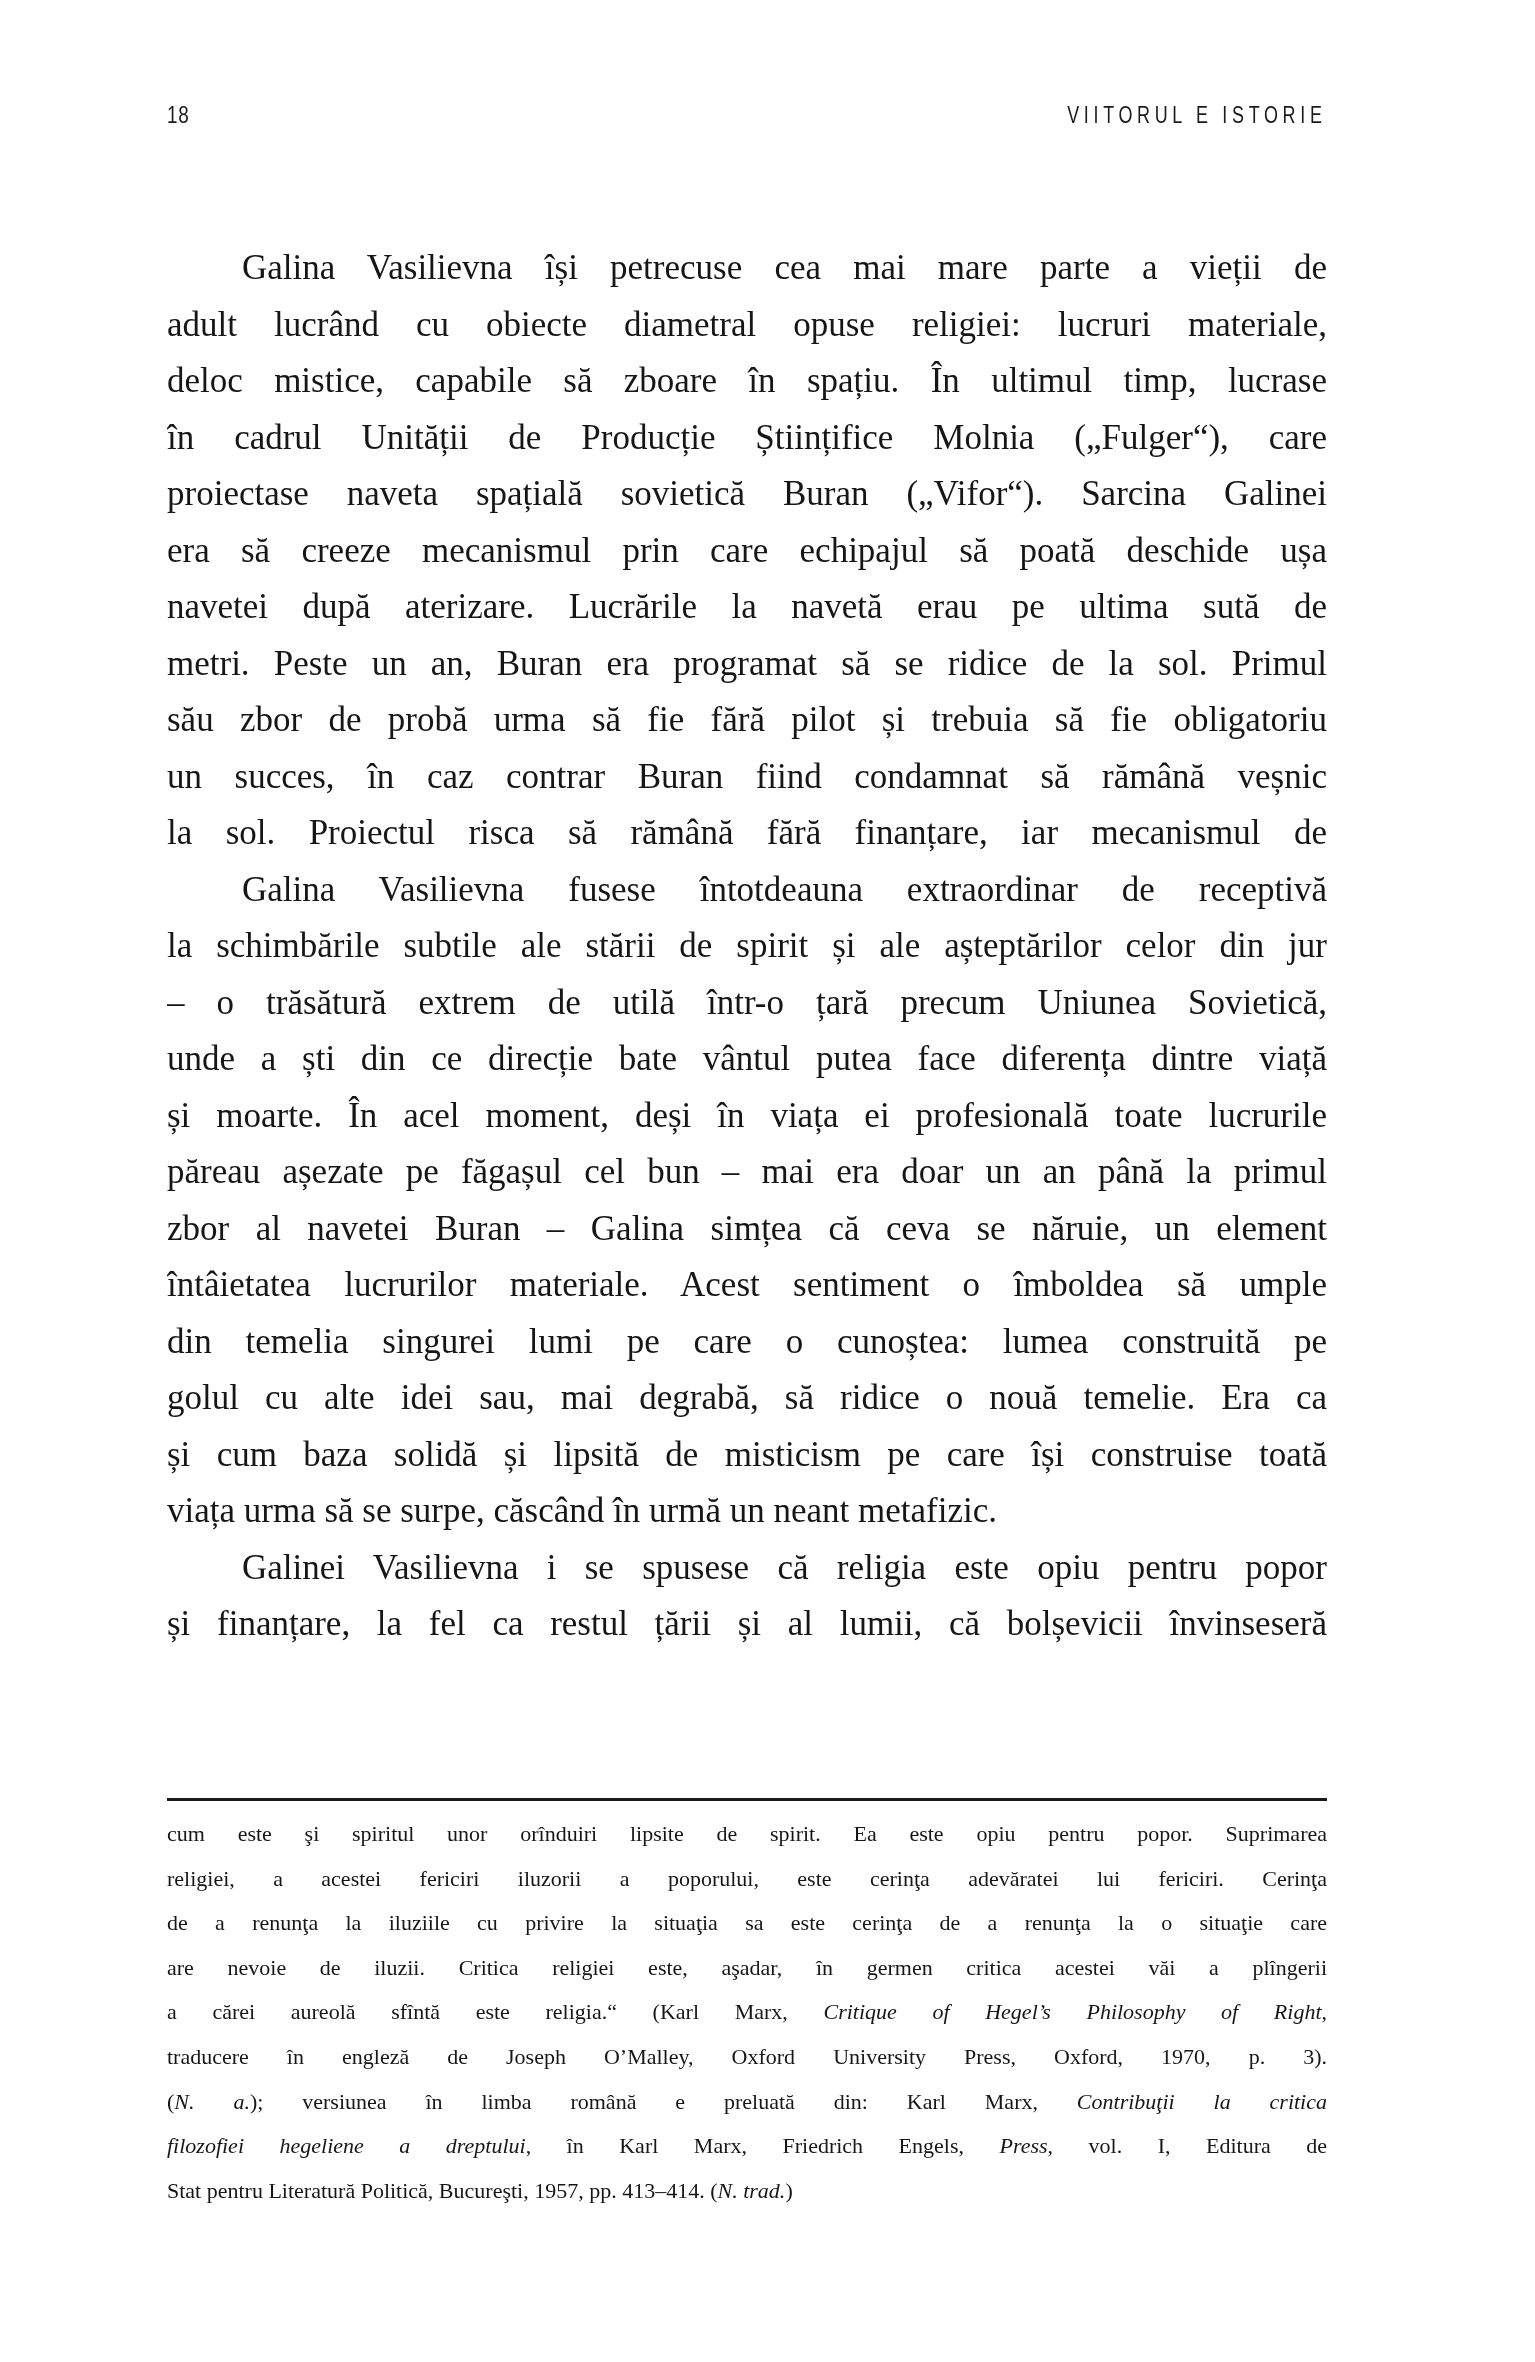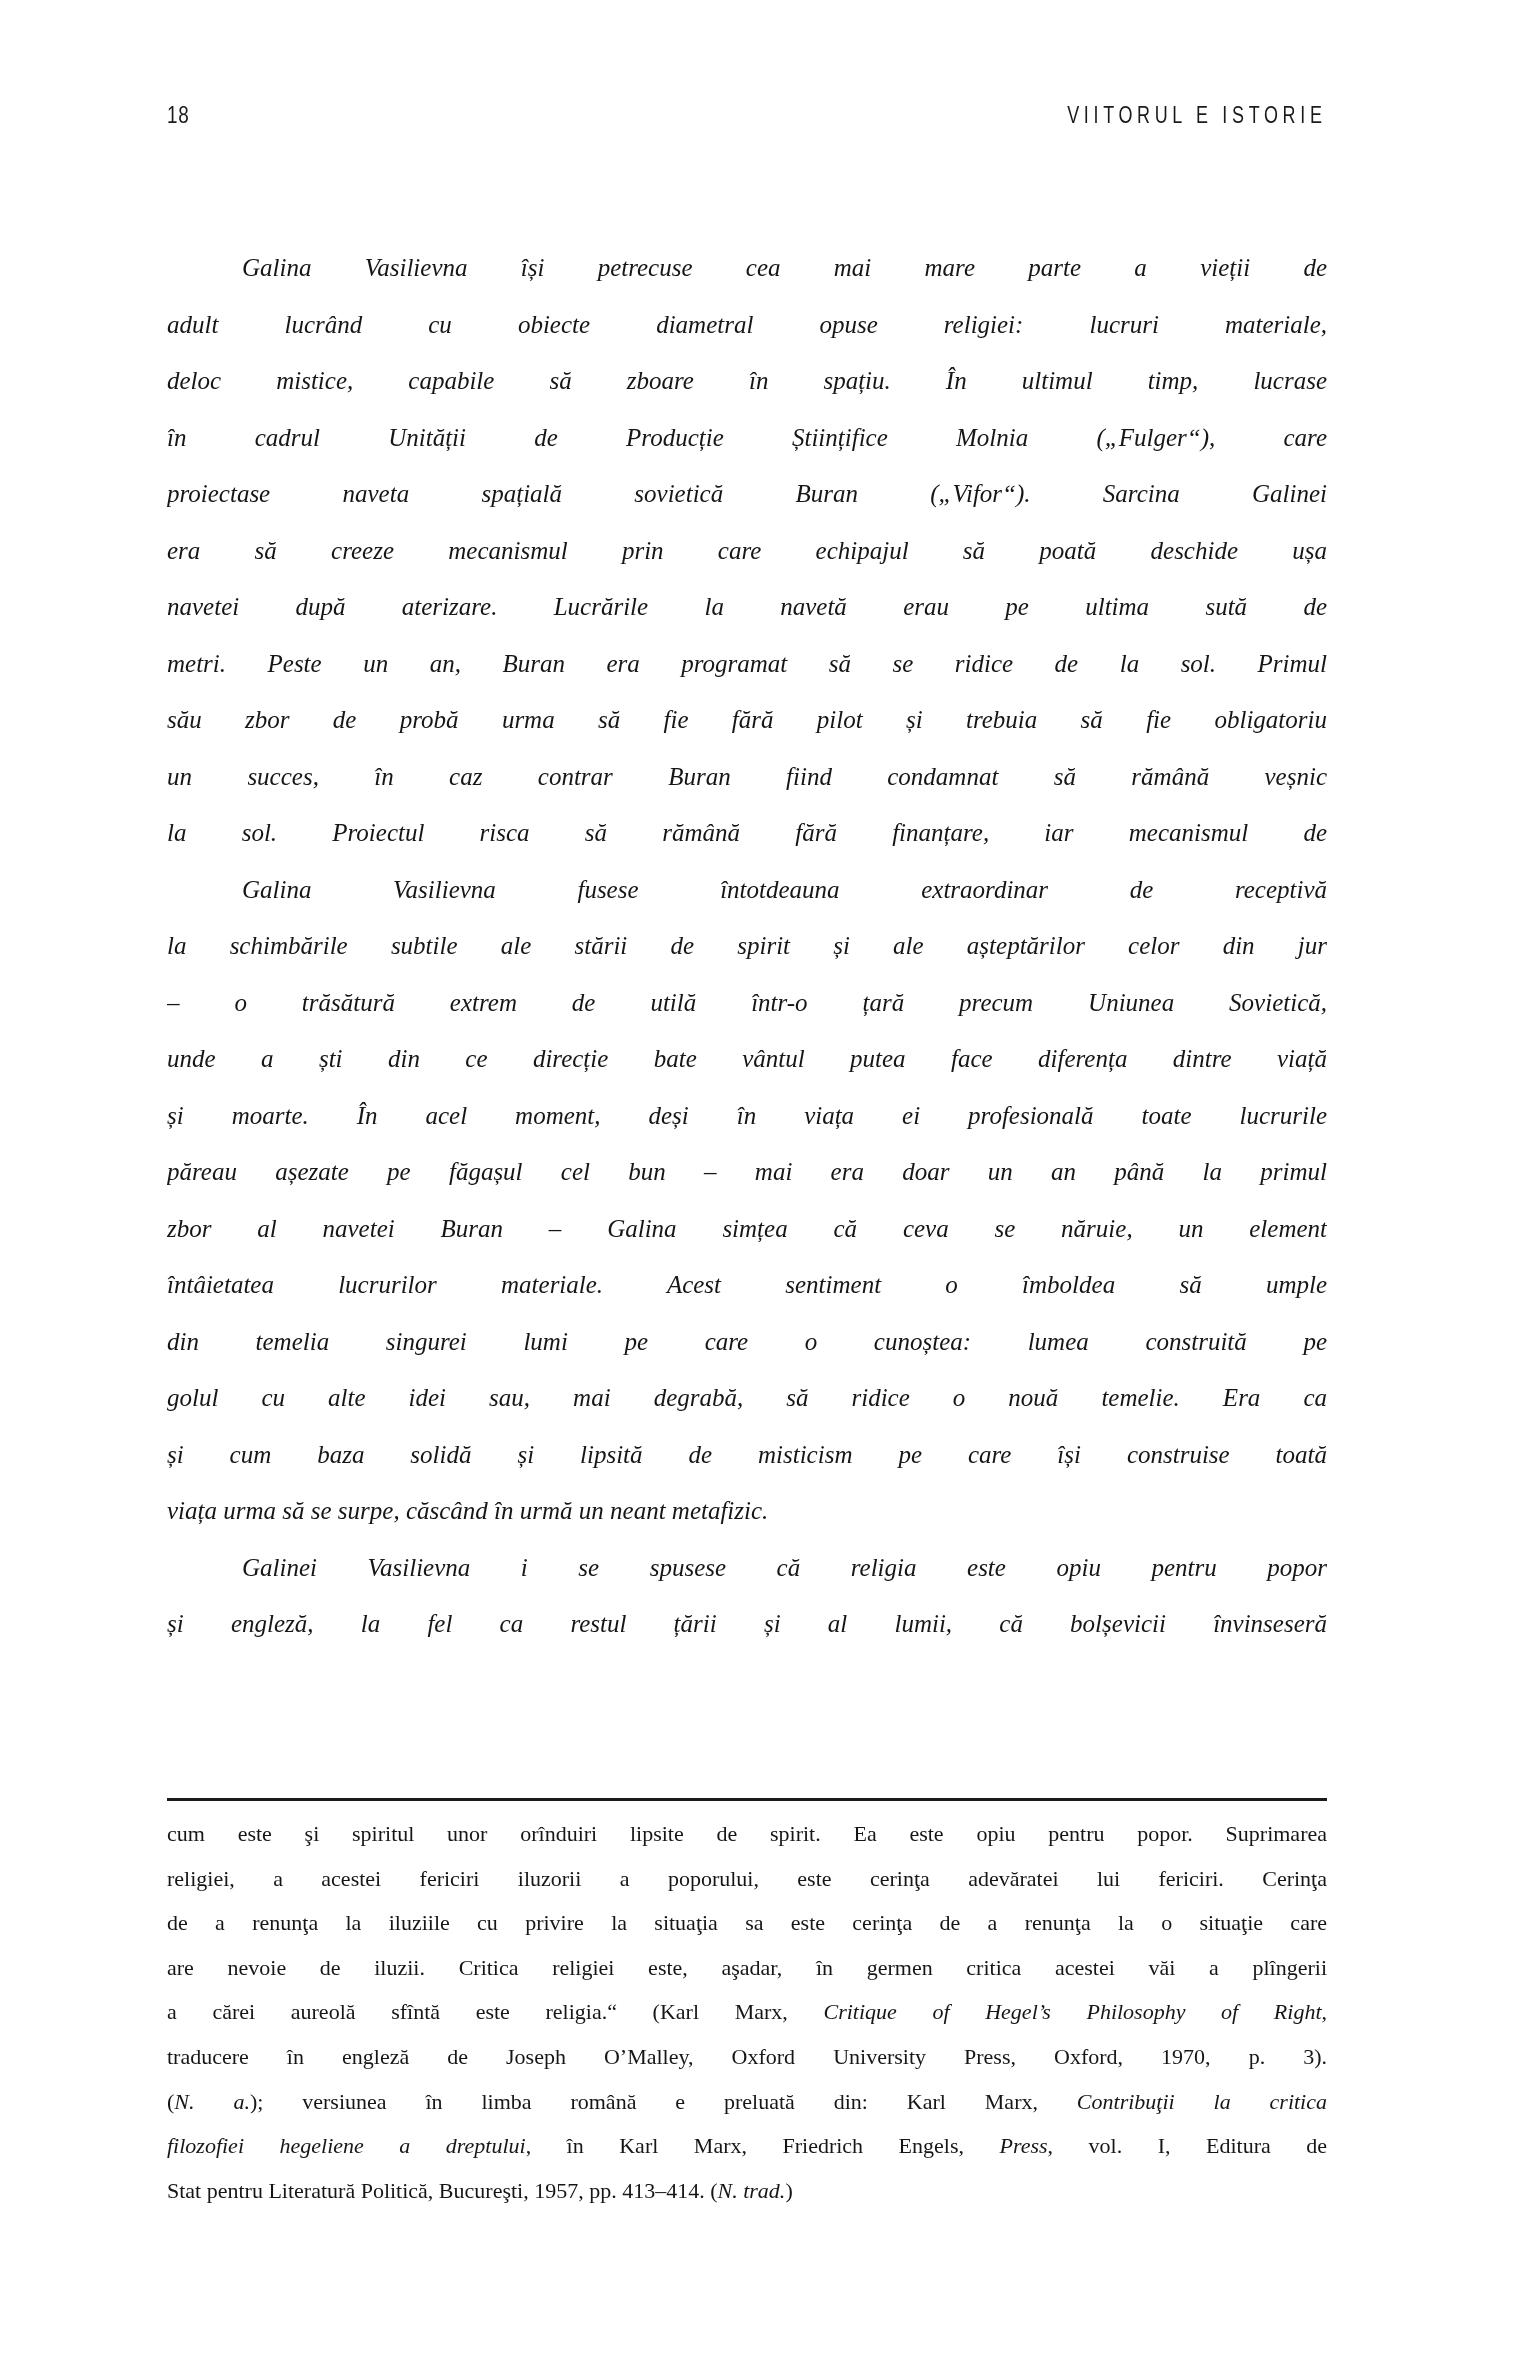--- a/index.html
+++ b/index.html
@@ -25,21 +25,21 @@
     transform: scaleX(0.82); transform-origin: left center;
     letter-spacing: 1px;
   }
   .running-title {
     display: inline-block;
     transform: scaleX(0.78); transform-origin: right center;
     letter-spacing: 6px;
   }
   .body-text {
     position: absolute; top: 240px; left: 0; width: 100%;
-    font-size: 25px; line-height: 56.5px; font-style: italic;
+    font-size: 35px; line-height: 56.5px;
   }
   .line {
     text-align: justify;
     text-align-last: justify;
     white-space: nowrap;
     overflow: hidden;
   }
   .line.natural { text-align-last: left; }
   .line.indent { padding-left: 75px; }
   .it { font-style: italic; }
@@ -85,21 +85,21 @@
         <div class="line"><span>păreau așezate pe făgașul cel bun – mai era doar un an până la primul</span></div>
         <div class="line"><span>zbor al navetei Buran – Galina simțea că ceva se năruie, un element</span></div>
         <div class="line"><span>întâietatea lucrurilor materiale. Acest sentiment o îmboldea să umple</span></div>
         <div class="line"><span>din temelia singurei lumi pe care o cunoștea: lumea construită pe</span></div>
         <div class="line"><span>golul cu alte idei sau, mai degrabă, să ridice o nouă temelie. Era ca</span></div>
         <div class="line"><span>și cum baza solidă și lipsită de misticism pe care își construise toată</span></div>
         <div class="line natural"><span>viața urma să se surpe, căscând în urmă un neant metafizic.</span></div>
       </div>
       <div>
         <div class="line indent"><span>Galinei Vasilievna i se spusese că religia este opiu pentru popor</span></div>
-        <div class="line"><span>și engleză, la fel ca restul țării și al lumii, că bolșevicii învinseseră</span></div>
+        <div class="line"><span>și finanțare, la fel ca restul țării și al lumii, că bolșevicii învinseseră</span></div>
       </div>
     </div>
 
   <div class="footnote-rule"></div>
 
   <div class="footnote">
       <div class="line"><span>cum este şi spiritul unor orînduiri lipsite de spirit. Ea este opiu pentru popor. Suprimarea</span></div>
       <div class="line"><span>religiei, a acestei fericiri iluzorii a poporului, este cerinţa adevăratei lui fericiri. Cerinţa</span></div>
       <div class="line"><span>de a renunţa la iluziile cu privire la situaţia sa este cerinţa de a renunţa la o situaţie care</span></div>
       <div class="line"><span>are nevoie de iluzii. Critica religiei este, aşadar, în germen critica acestei văi a plîngerii</span></div>

